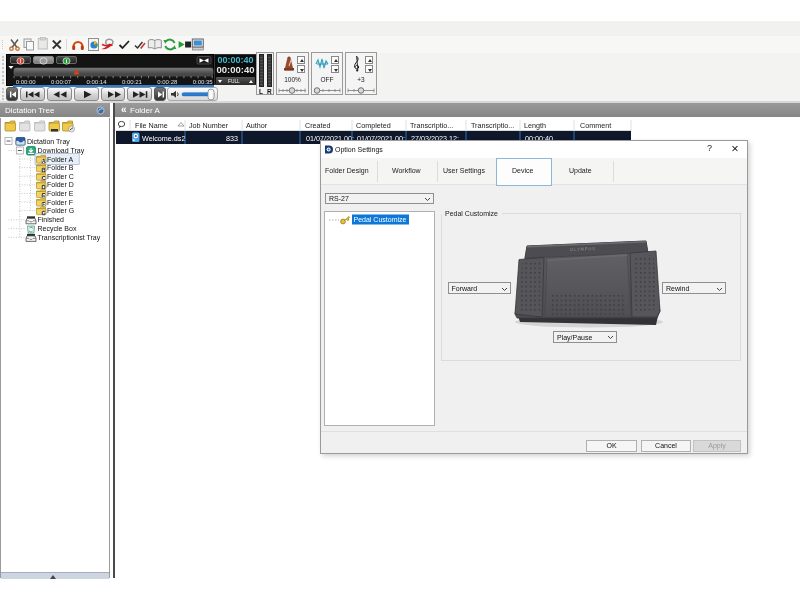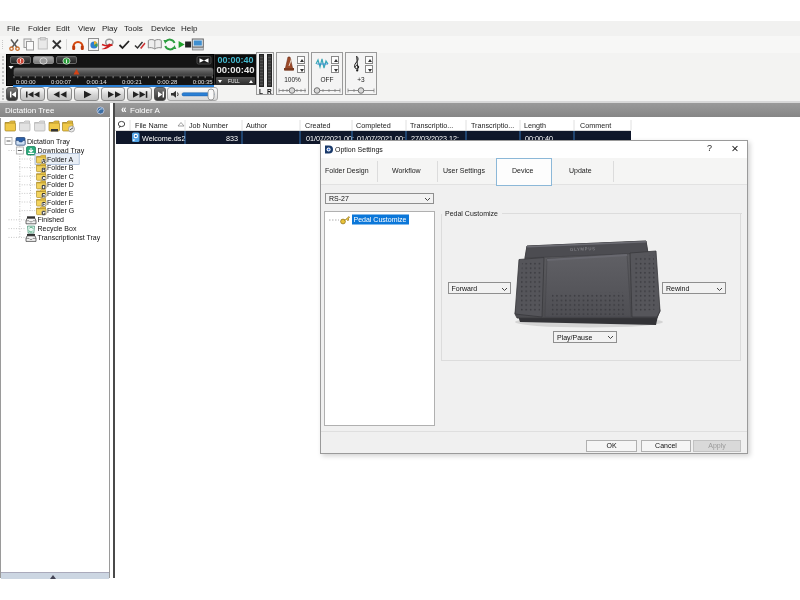--- a/index.html
+++ b/index.html
@@ -6,30 +6,20 @@
   html,body { width:800px; height:600px; background:#fff; overflow:hidden; }
   body { font-family:"Liberation Sans", sans-serif; -webkit-font-smoothing:antialiased; }
   .abs { position:absolute; }
   #app { position:relative; width:800px; height:600px; background:#fff; }
 </style>
 </head>
 <body>
 <div id="app">
 
   <div class="abs" style="left:0;top:21px;width:800px;height:15px;background:#f1f1f0;"></div>
-  <div class="abs" style="left:0;top:24px;width:320px;height:12px;font-size:8px;color:#1b1b1b;">
-    <span class="abs" style="left:7px;">File</span>
-    <span class="abs" style="left:28px;">Folder</span>
-    <span class="abs" style="left:56px;">Edit</span>
-    <span class="abs" style="left:78px;">View</span>
-    <span class="abs" style="left:102px;">Play</span>
-    <span class="abs" style="left:124px;">Tools</span>
-    <span class="abs" style="left:151px;">Device</span>
-    <span class="abs" style="left:181px;">Help</span>
-  </div>
 
   <div class="abs" style="left:0;top:36px;width:800px;height:17px;background:#f7f7f6;"></div>
   <div class="abs" style="left:0;top:36px;width:210px;height:17px;" id="toolbar-icons">
     <svg width="210" height="17" style="position:absolute;left:0;top:0;">
 
       <line x1="2.5" y1="40" x2="2.5" y2="50" stroke="#c8c8c8" stroke-width="1" stroke-dasharray="1,1" transform="translate(0,-36)"></line>
 
       <g transform="translate(14.5,44.5) translate(0,-36)">
         <line x1="-3.5" y1="-5" x2="2.5" y2="3" stroke="#555" stroke-width="1.4"></line>
         <line x1="3.5" y1="-5" x2="-2.5" y2="3" stroke="#555" stroke-width="1.4"></line>

